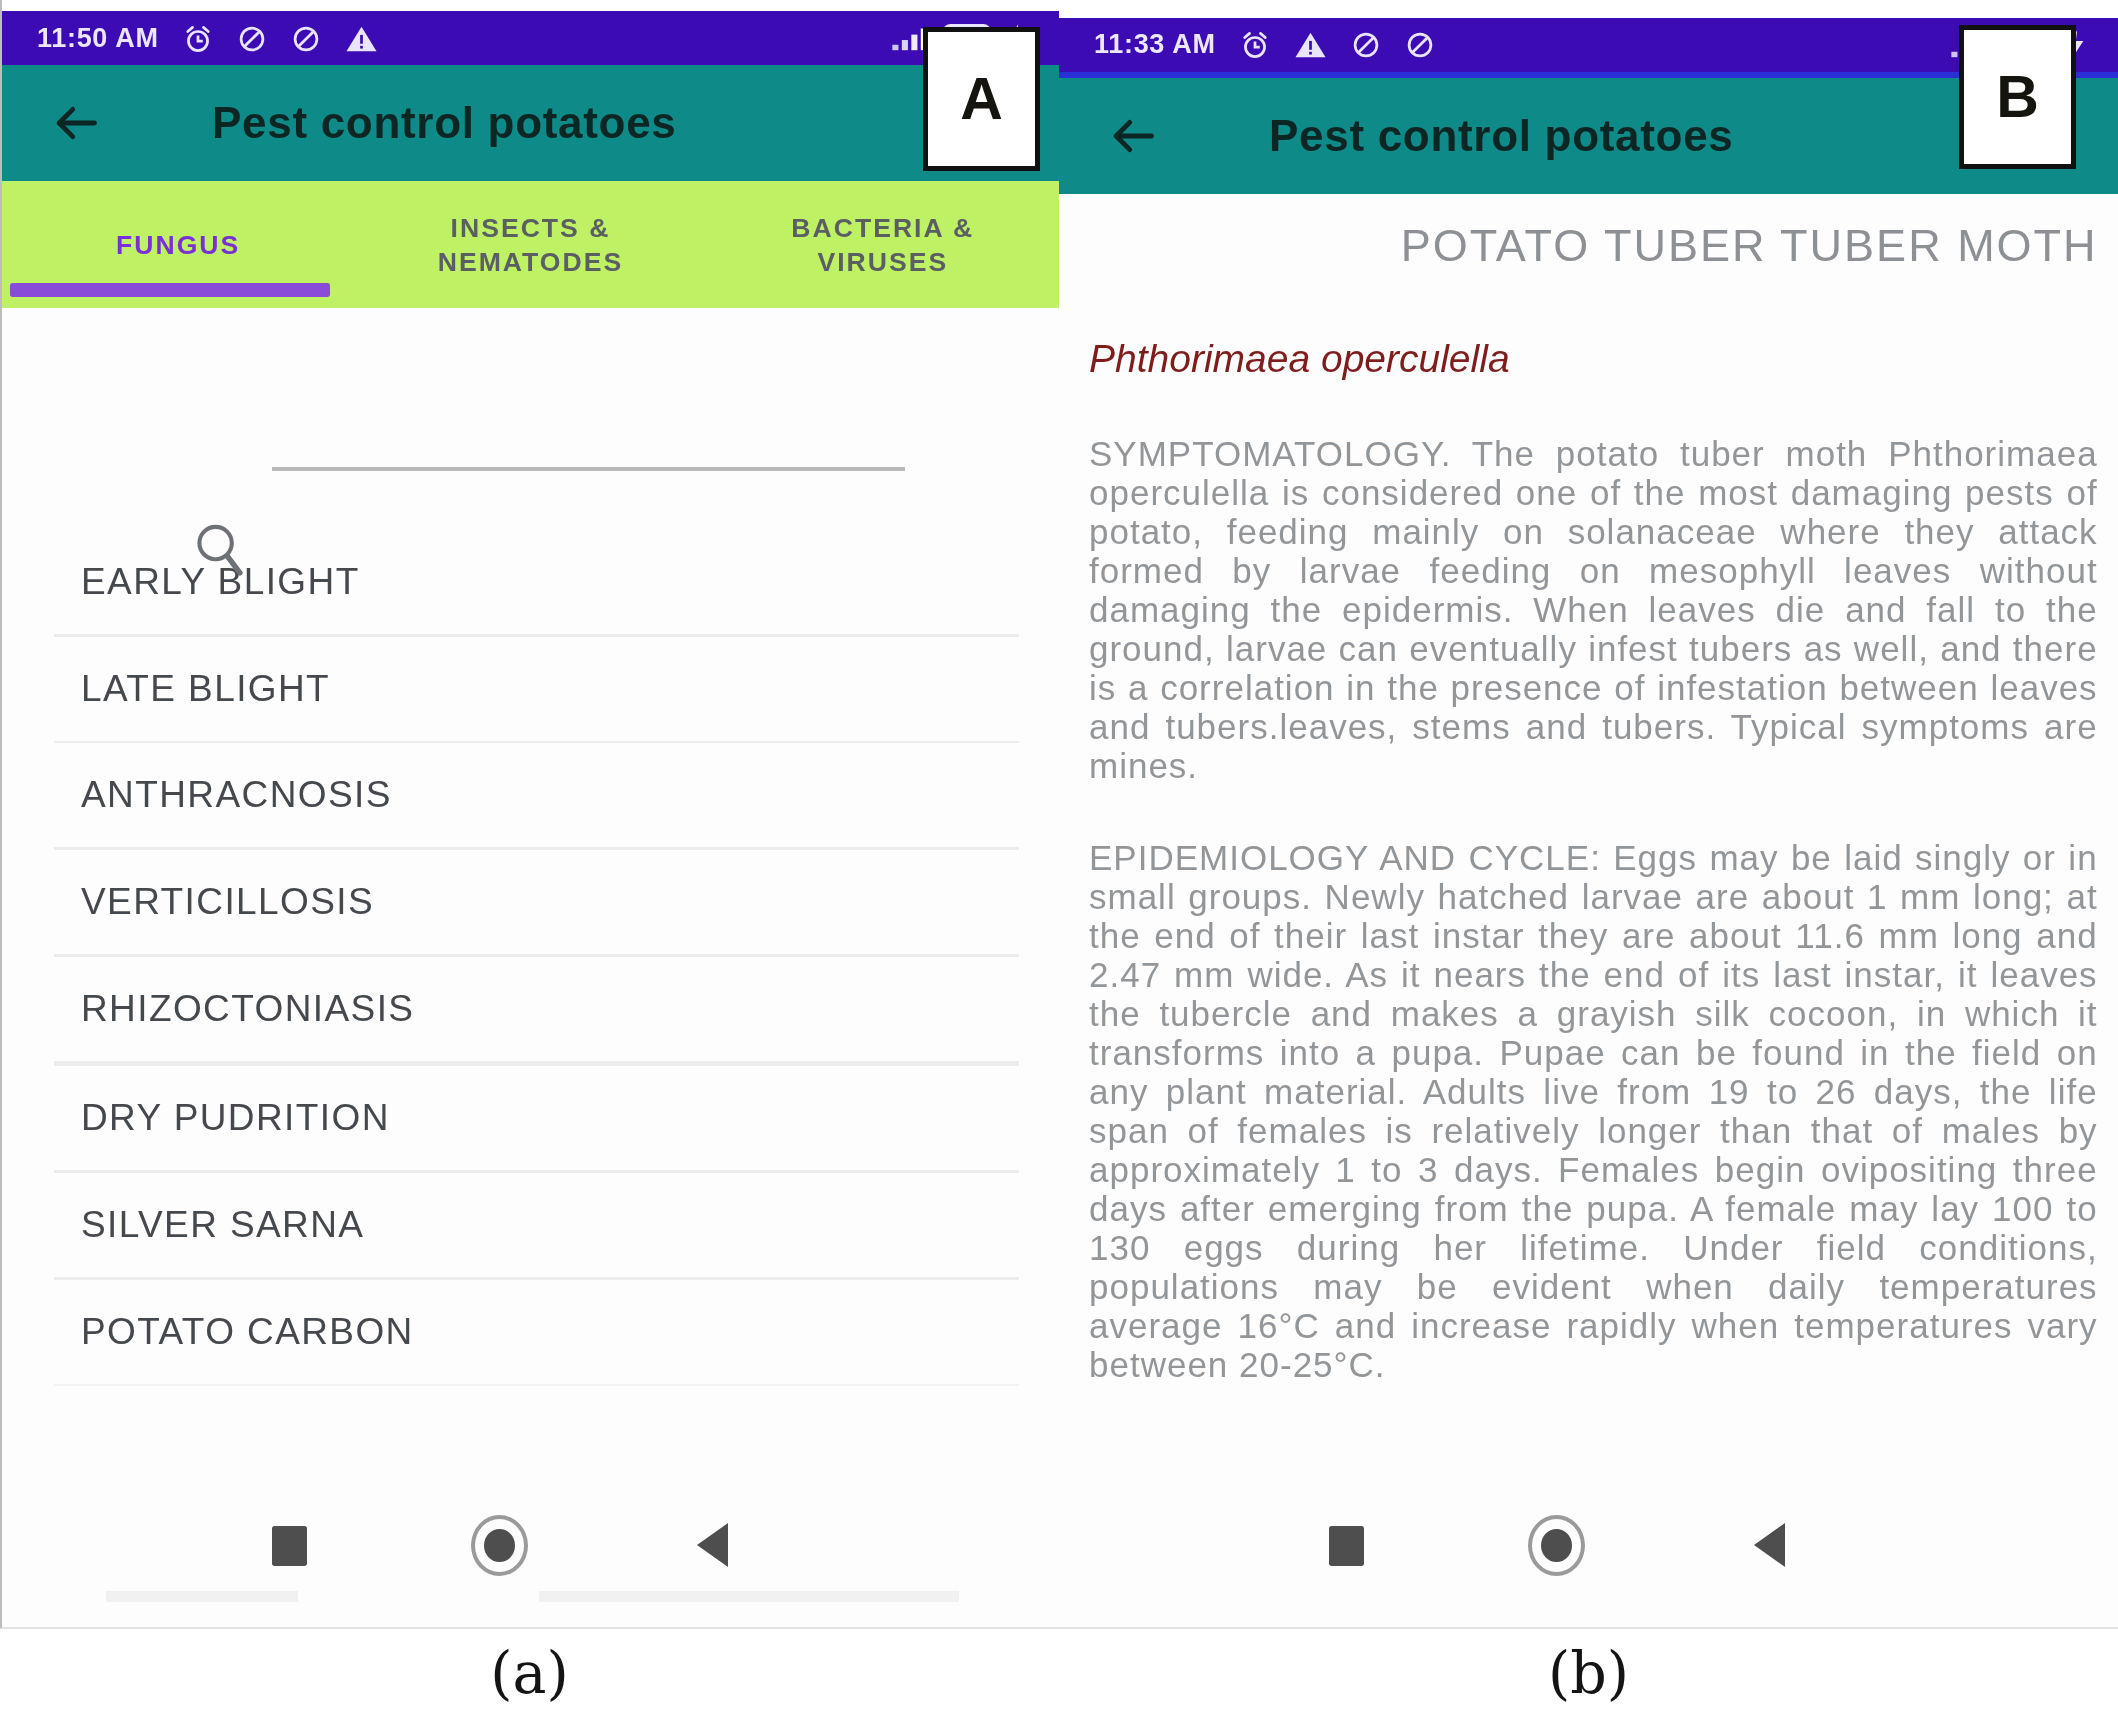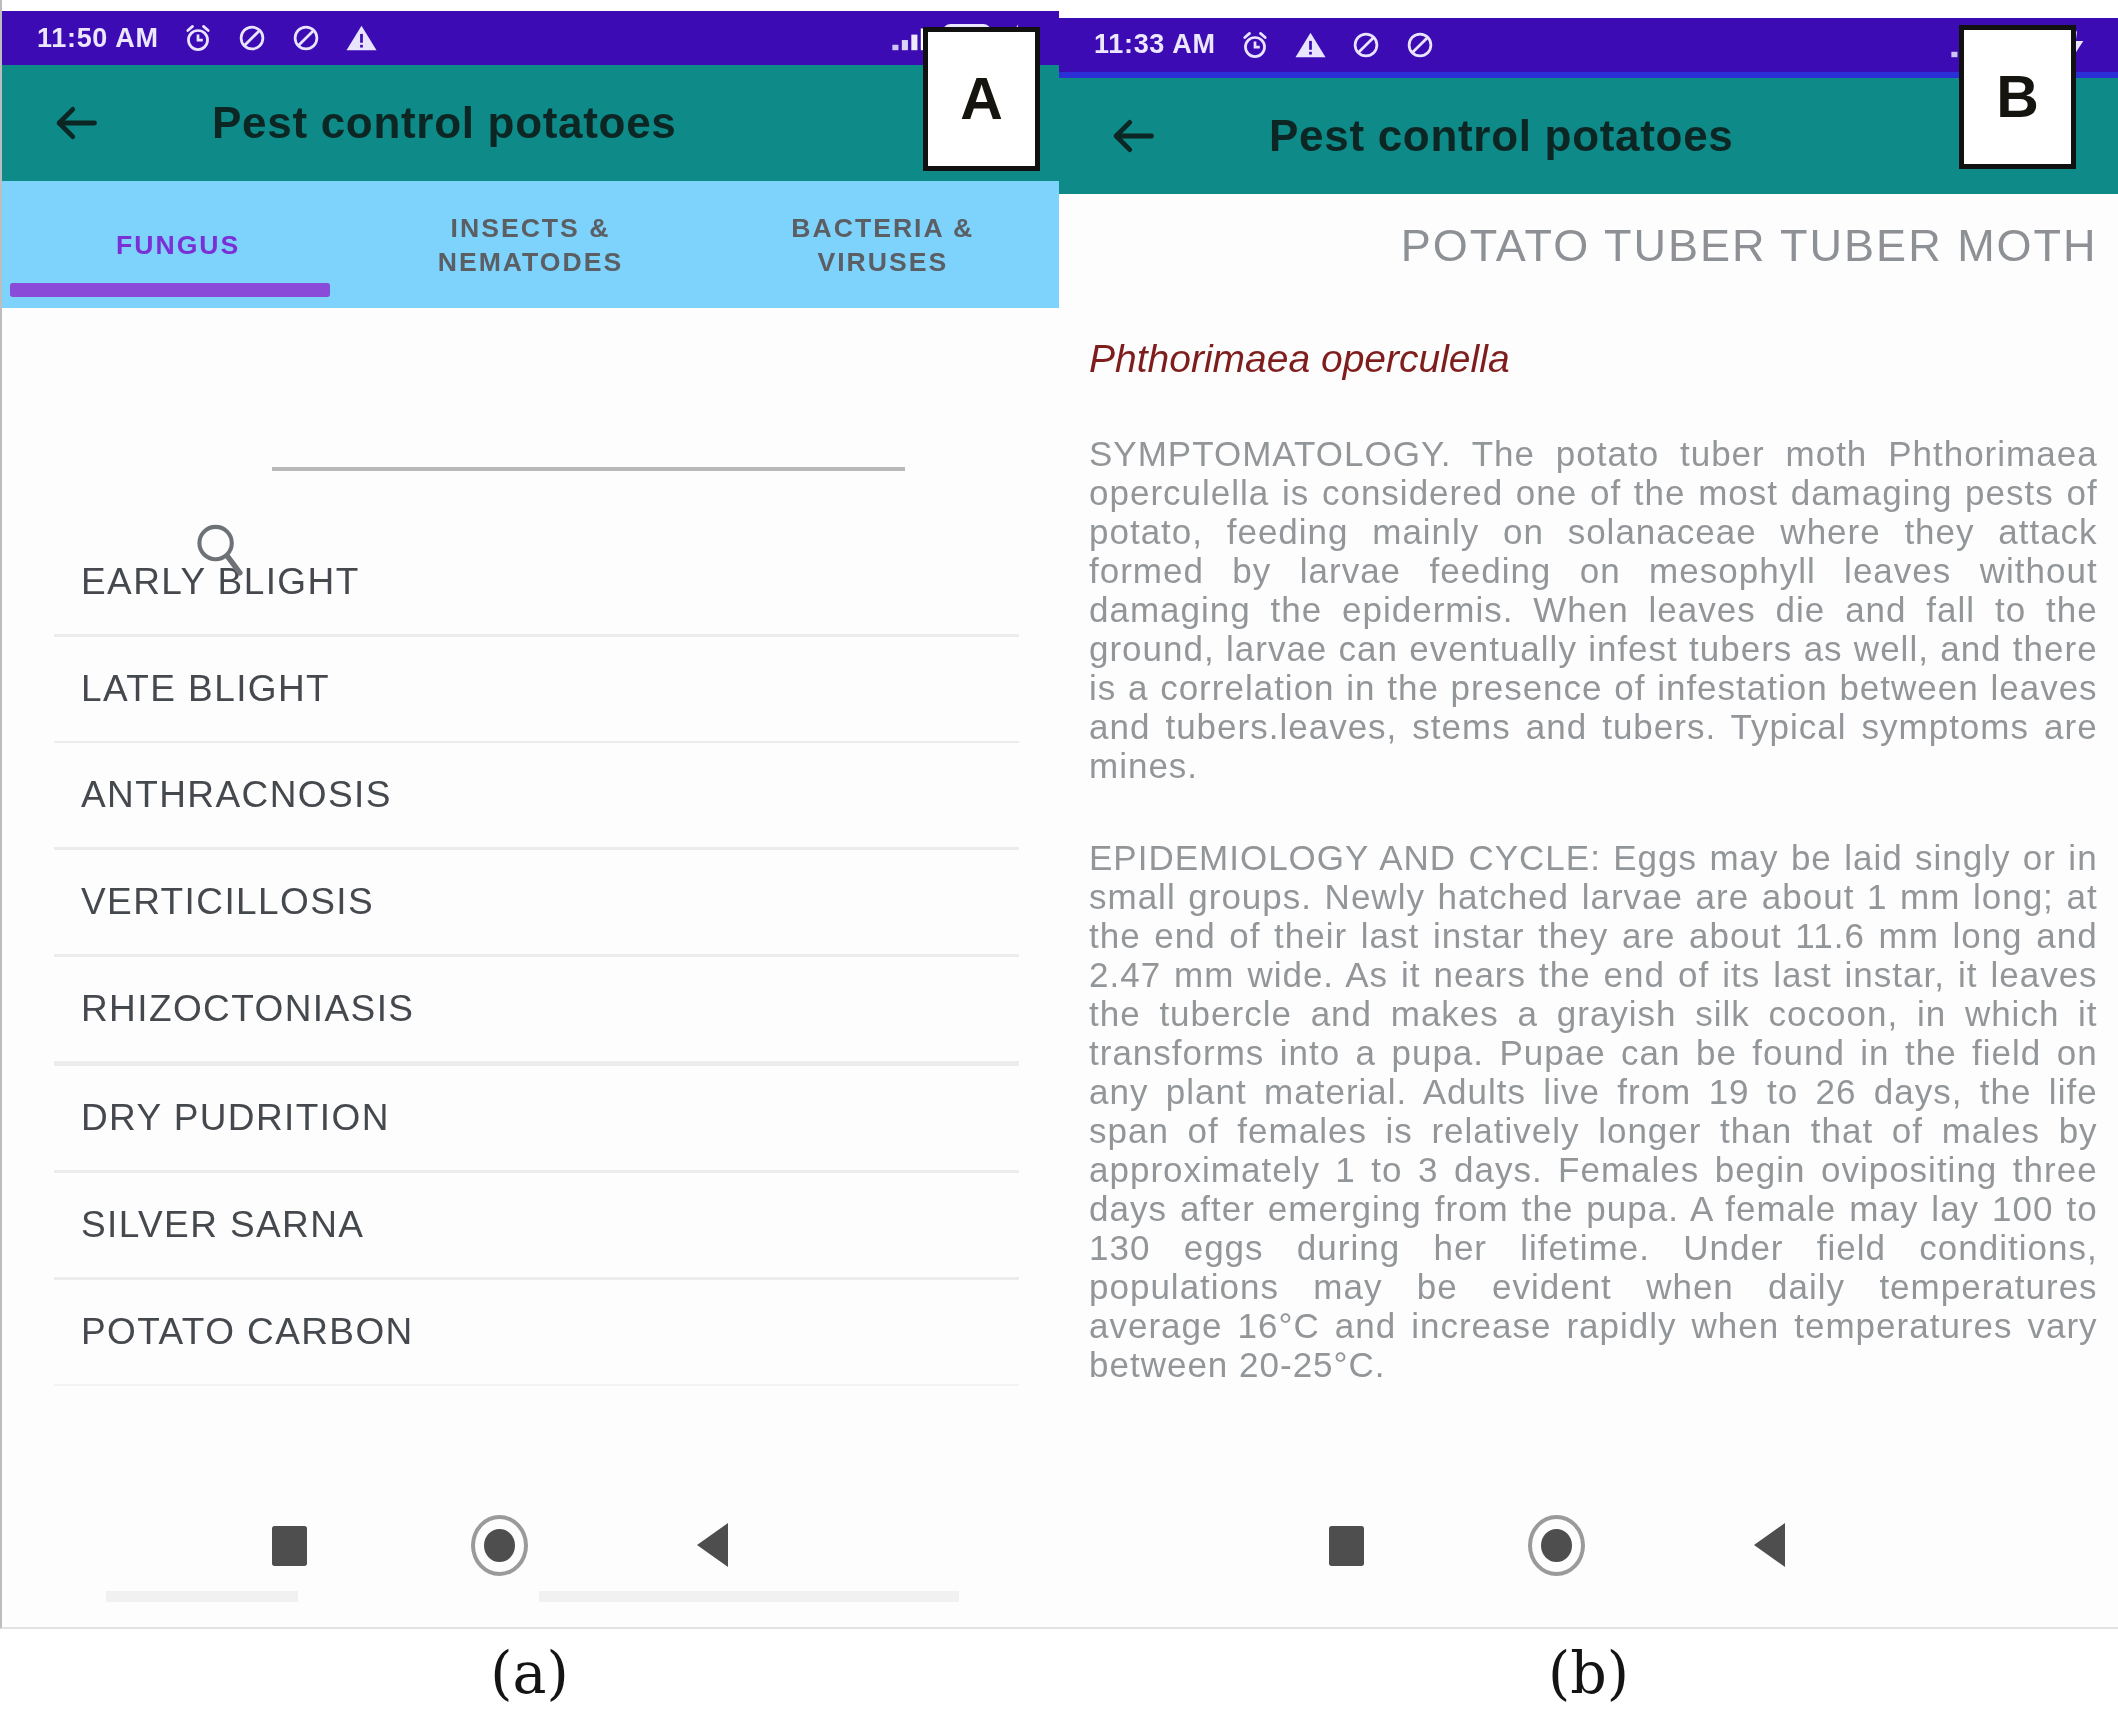--- a/index.html
+++ b/index.html
@@ -12,38 +12,38 @@
   #panel-b { left:1059px; }
 
   .screen { position:relative; width:100%; height:1629px; border-bottom:2px solid #e2e2e2; background:#fdfdfd; overflow:hidden; }
   #panel-a .screen { border-left:2px solid #bdbdbd; }
 
   .top-gap { height:11px; background:#ffffff; }
   #panel-b .top-gap { height:17.7px; }
 
   
   .statusbar { height:54px; background:#3d0bb3; display:flex; align-items:center; justify-content:space-between; padding:0 33px 0 35px; }
-  .sb-left { display:flex; align-items:center; gap:24px; }
+  .sb-left { display:flex; align-items:flex-end; gap:24px; }
   .sb-right { display:flex; align-items:center; gap:9.5px; }
   .sb-time { color:#ece7ff; font-size:27px; font-weight:bold; letter-spacing:0.7px; white-space:nowrap; }
   .sb-ic { display:inline-flex; align-items:center; }
   .accent-line { height:6.1px; background:#2b2fd6; }
 
   
   .appbar { height:116px; background:#0e8a89; display:flex; align-items:center; padding-left:49px; }
   .appbar-title { color:#0c2624; font-size:44px; font-weight:bold; letter-spacing:0.7px; margin-left:112px; white-space:nowrap; }
 
   
   .ann-box { position:absolute; width:117px; height:144px; background:#ffffff; border:5.4px solid #111111; z-index:30;
              display:flex; align-items:center; justify-content:center; font-size:59px; font-weight:bold; color:#15140f; }
   #panel-a .ann-box { top:27px; right:19px; }
   #panel-b .ann-box { top:24.5px; right:42px; }
 
   
-  .tabs { height:127px; display:flex; background:#7dd3fc; }
+  .tabs { height:127px; display:flex; background:#bef264; }
   .tab { position:relative; flex:1; display:flex; flex-direction:column; align-items:center; justify-content:center;
          font-size:26.6px; font-weight:bold; letter-spacing:2px; color:#5b5e63; line-height:34px; text-align:center; cursor:pointer; }
   .tab.active { color:#7b2fd6; }
   .tab.active::after { content:""; position:absolute; left:8.2px; right:24.5px; bottom:11px; height:13.6px; background:#8a4bd8; border-radius:2.7px; }
 
   
   .search-row { position:relative; height:222px; }
   .search-underline { position:absolute; left:270px; right:154px; top:477px; height:4.1px; background:#b9b9b9; }
   .search-row .search-underline { top:auto; bottom:59px; }
   .mag { position:absolute; left:192px; top:213px; width:54px; height:59px; }

